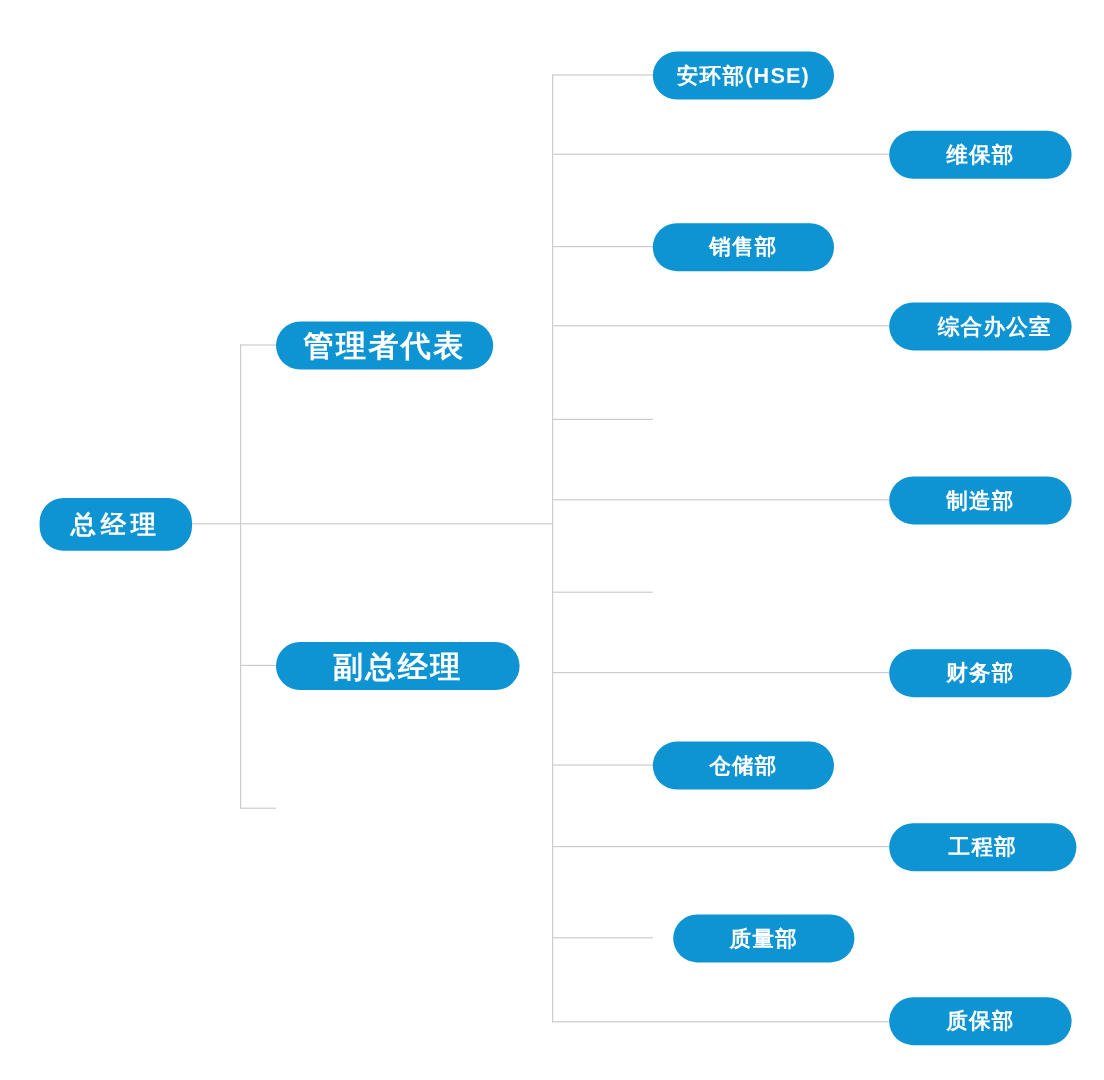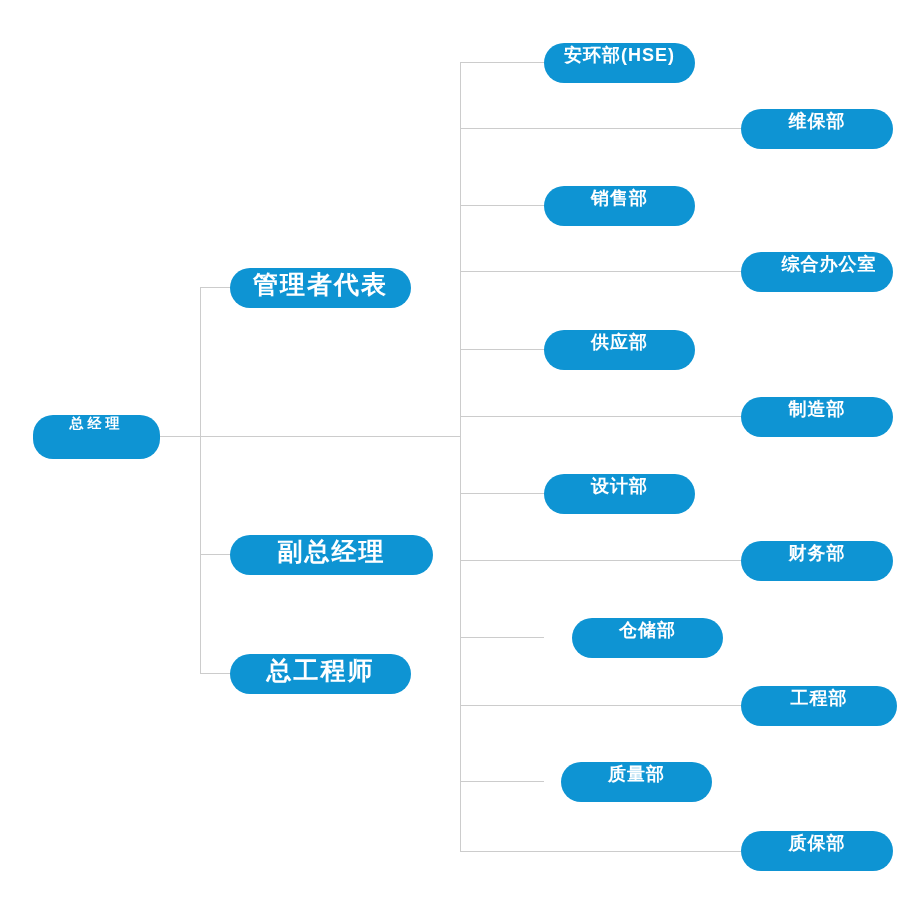--- a/index.html
+++ b/index.html
@@ -15,28 +15,29 @@
     overflow: hidden;
     font-family: "Liberation Sans", sans-serif;
   }
   .line {
     position: absolute;
     background: var(--line, #cccccc);
   }
   .node {
     position: absolute;
     display: flex;
+    align-items: center;
     justify-content: center;
     background: var(--box, #0e94d3);
     color: var(--text, #ffffff);
     box-sizing: border-box;
     white-space: nowrap;
     border-radius: 20px;
   }
-  .level1 { font-size: 14px; font-weight: 700; letter-spacing: 4px; }
+  .level1 { font-size: 21px; font-weight: 700; letter-spacing: 4px; }
   .level2 { font-size: 25px; font-weight: 700; letter-spacing: 2px; }
   .level3 { font-size: 18px; font-weight: 600; letter-spacing: 1px; }
 </style>
 </head>
 <body>
 
 <div id="canvas">
     <div class="line" style="left: 160px; top: 436px; width: 300px; height: 1px;"></div>
     <div class="line" style="left: 200px; top: 287px; width: 1px; height: 387px;"></div>
     <div class="line" style="left: 200px; top: 287px; width: 30px; height: 1px;"></div>
@@ -57,36 +58,27 @@
     <div class="line" style="left: 460px; top: 851px; width: 281px; height: 1px;"></div>
     <div class="node level1" style="left: 33px; top: 415px; width: 127px; height: 44px;">
       <span>总经理</span>
     </div>
     <div class="node level2" style="left: 230px; top: 268px; width: 181px; height: 40px;">
       <span>管理者代表</span>
     </div>
     <div class="node level2" style="left: 230px; top: 535px; width: 203px; height: 40px;">
       <span>副总经理</span>
     </div>
-    <div class="node level2" style="left: 230px; top: 654px; width: 181px; height: 40px;">
-      <span>总工程师</span>
-    </div>
     <div class="node level3" style="left: 544px; top: 43px; width: 151px; height: 40px;">
       <span>安环部(HSE)</span>
     </div>
     <div class="node level3" style="left: 544px; top: 186px; width: 151px; height: 40px;">
       <span>销售部</span>
     </div>
-    <div class="node level3" style="left: 544px; top: 330px; width: 151px; height: 40px;">
-      <span>供应部</span>
-    </div>
-    <div class="node level3" style="left: 544px; top: 474px; width: 151px; height: 40px;">
-      <span>设计部</span>
-    </div>
-    <div class="node level3" style="left: 544px; top: 618px; width: 151px; height: 40px; margin-left: 28px;">
+    <div class="node level3" style="left: 544px; top: 618px; width: 151px; height: 40px;">
       <span>仓储部</span>
     </div>
     <div class="node level3" style="left: 544px; top: 762px; width: 151px; height: 40px; margin-left: 17px;">
       <span>质量部</span>
     </div>
     <div class="node level3" style="left: 741px; top: 109px; width: 152px; height: 40px;">
       <span>维保部</span>
     </div>
     <div class="node level3" style="left: 741px; top: 252px; width: 152px; height: 40px; padding-left: 24px;">
       <span>综合办公室</span>

